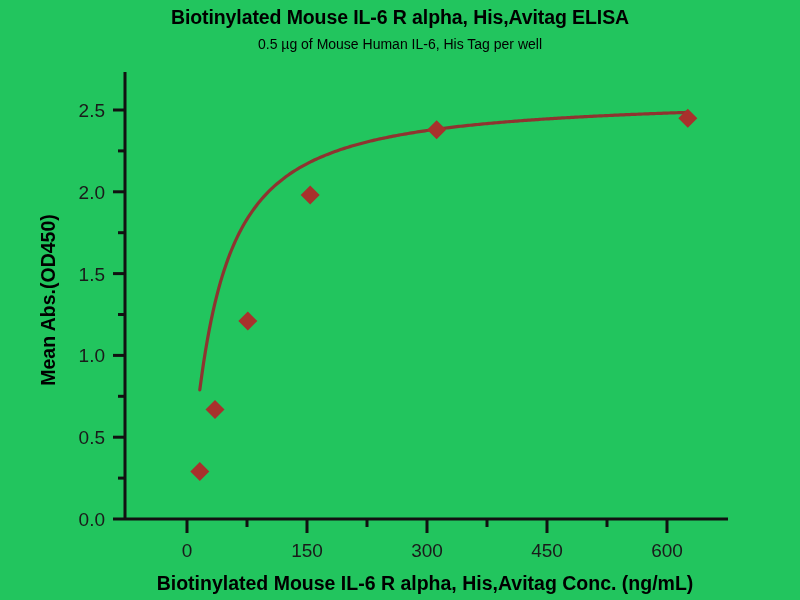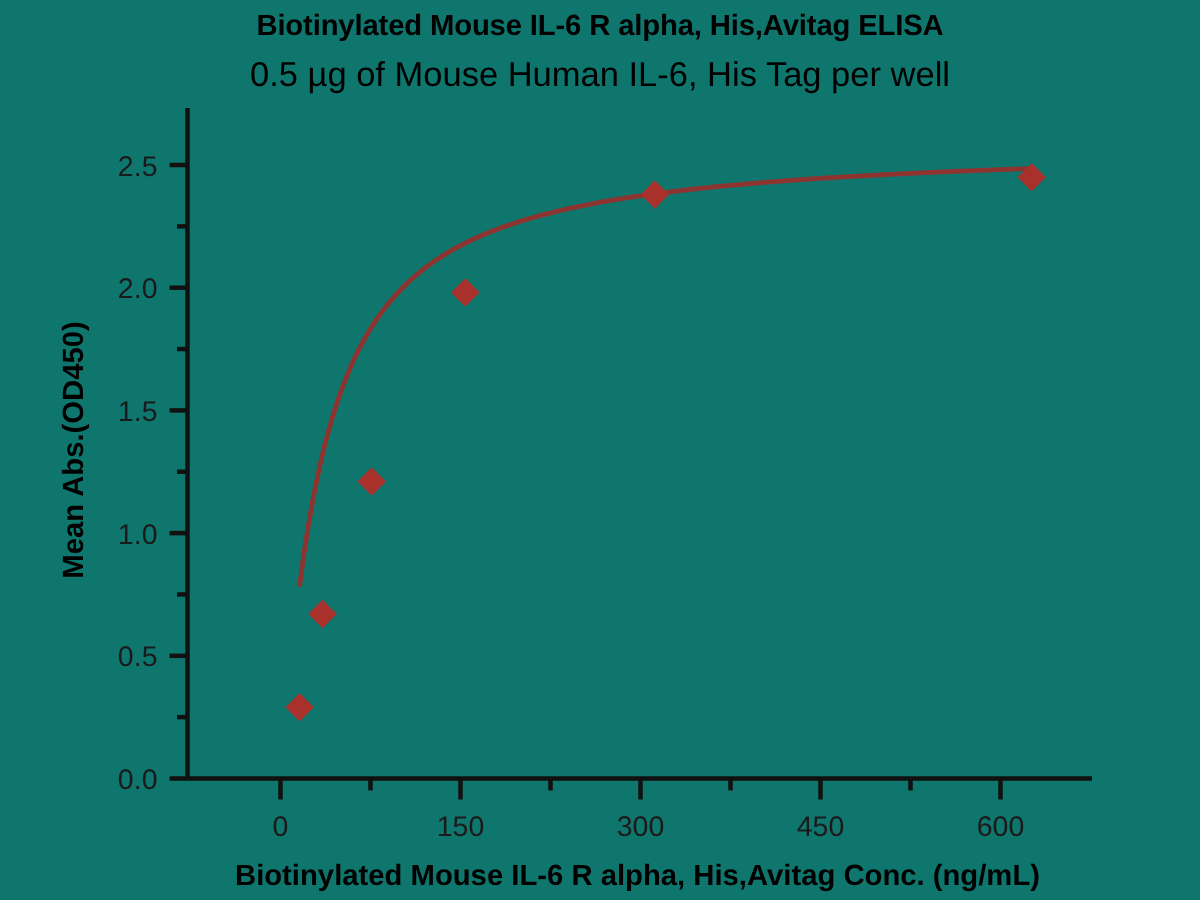--- a/index.html
+++ b/index.html
@@ -11,40 +11,40 @@
     width: 800px;
     height: 600px;
     font-family: "Liberation Sans", sans-serif;
     color: #1a1a1a;
     overflow: hidden;
   }
   #figure {
     position: relative;
     width: 800px;
     height: 600px;
-    background: #0f766e;
+    background: #22c55e;
   }
   #chart-title {
     position: absolute;
     top: 6px;
     left: 0;
     width: 800px;
     text-align: center;
     font-size: 19.5px;
     font-weight: bold;
     letter-spacing: -0.1px;
     color: #000000;
   }
   #chart-subtitle {
     position: absolute;
     top: 36px;
     left: 0;
     width: 800px;
     text-align: center;
-    font-size: 23px;
+    font-size: 14px;
     font-weight: normal;
     color: #000000;
   }
   #plot-svg {
     position: absolute;
     top: 0;
     left: 0;
   }
   .tick-label {
     font-family: "Liberation Sans", sans-serif;

